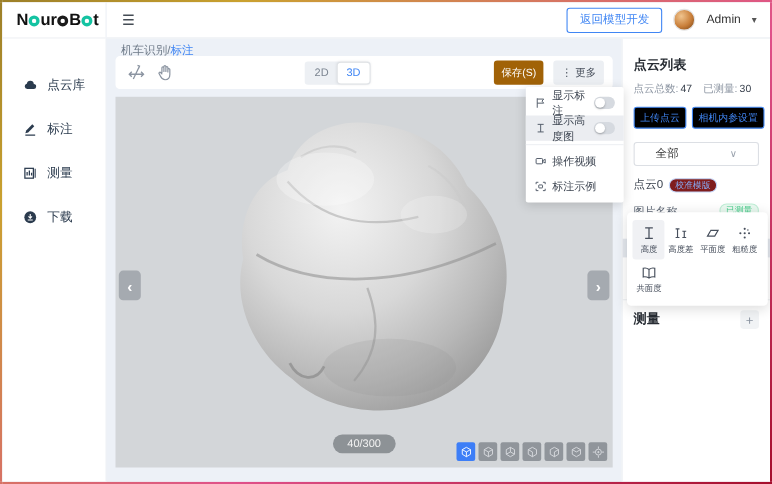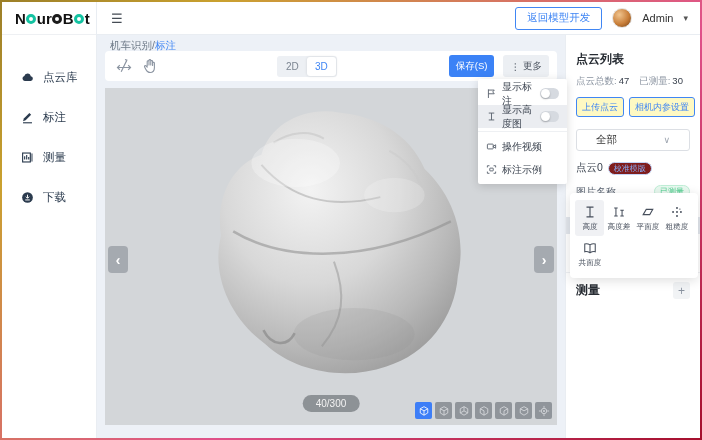--- a/index.html
+++ b/index.html
@@ -33,21 +33,21 @@
   .main { position:absolute; left:95px; top:33px; width:468px; height:403px; background:#edf1f7; }
   .breadcrumb { position:absolute; left:13px; top:4px; font-size:10.5px; }
   .crumb-parent, .crumb-sep { color:#6e7a88; }
   .crumb-current { color:#4086f4; }
   .toolbar { position:absolute; left:8px; top:16px; width:452px; height:30px; background:#fff; border-radius:4px; display:flex; align-items:center; padding:0 8px; }
   .tool-icon-btn { width:22px; height:22px; display:flex; align-items:center; justify-content:center; color:#8b94a1; cursor:pointer; margin-right:4px; }
   .tool-icon-btn svg { width:16px; height:16px; }
   .seg { display:flex; background:#edf0f4; border-radius:3px; padding:1px; margin:0 auto;text-align:right; }
   .seg-btn { width:29px; height:19px; display:flex; align-items:center; justify-content:center; font-size:10px; color:#7c8591; border-radius:3px; cursor:pointer; }
   .seg-btn.active { background:#fff; color:#4086f4; box-shadow:0 0 3px rgba(0,0,0,.12); }
-  .save-btn { height:22px; background:#3b82f6; color:#fff; border:none; border-radius:3px; font-size:9.5px; padding:0 7px; cursor:pointer; font-family:inherit; }
+  .save-btn { height:22px; background:#a16207; color:#fff; border:none; border-radius:3px; font-size:9.5px; padding:0 7px; cursor:pointer; font-family:inherit; }
   .more-btn { height:22px; background:#eceff3; color:#4a525e; border:none; border-radius:3px; font-size:9.5px; padding:0 7px; margin-left:9px; cursor:pointer; display:flex; align-items:center; gap:3px; font-family:inherit;}
   .canvas { position:absolute; left:8px; top:53px; width:452px; height:337px; background:#d3d6d9; overflow:hidden; }
   .tooth { position:absolute; left:98px; top:13px; }
   .nav-chevron { position:absolute; top:158px; width:20px; height:27px; background:rgba(150,155,161,.75); color:#fff; font-size:14px; font-weight:bold; display:flex; align-items:center; justify-content:center; cursor:pointer; }
   .nav-left { left:3px; border-radius:4px; }
   .nav-right { right:3px; border-radius:4px; }
   .page-pill { position:absolute; left:50%; transform:translateX(-50%); bottom:13px; background:rgba(72,77,83,.5); color:#f2f2f2; font-size:10px; padding:3px 13px; border-radius:10px; }
   .view-cubes { position:absolute; right:5px; bottom:6px; display:flex; gap:3px; }
   .cube-btn { width:17px; height:17px; border-radius:2px; background:#90959b; border:none; display:flex; align-items:center; justify-content:center; cursor:pointer; padding:0;}
   .cube-btn svg { width:12px; height:12px; stroke:#d9dce0; fill:none; stroke-width:1.1; }
@@ -63,21 +63,21 @@
   .toggle::after { content:""; position:absolute; left:1px; top:1px; width:9px; height:9px; border-radius:50%; background:#fff; box-shadow:0 1px 2px rgba(0,0,0,.25); }
   .menu-divider { border-top:1px solid #eef0f3; margin:3px 0; }
 
   
   .panel { position:absolute; left:563px; top:33px; width:135px; height:403px; background:#fff; border-left:1px solid #e9edf2; padding:10px 10px 0 10px; }
   .panel-title { font-size:12px; font-weight:bold; color:#272c33; margin-top:6px; }
   .stats { display:flex; gap:10px; margin-top:7px; font-size:9.5px; }
   .stat-label { color:#8a93a0; }
   .stat-value { color:#39414d; margin-left:2px; }
   .panel-btns { display:flex; gap:5px; margin-top:9px; }
-  .panel-btn { height:20px; border:1px solid #4086f4; color:#4086f4; background:#fef9c3; border-radius:3px; font-size:9px; padding:0 5px; cursor:pointer; white-space:nowrap; font-family:inherit;}
+  .panel-btn { height:20px; border:1px solid #4086f4; color:#4086f4; background:#000000; border-radius:3px; font-size:9px; padding:0 5px; cursor:pointer; white-space:nowrap; font-family:inherit;}
   .select { margin-top:12px; height:22px; border:1px solid #dcdfe4; border-radius:3px; display:flex; align-items:center; padding:0 19px; font-size:10.5px; color:#333; cursor:pointer; }
   .select-caret { margin-left:auto; color:#9aa2ad; font-size:9px; }
   .group-row { display:flex; align-items:center; gap:5px; margin-top:10px; font-size:10.5px; color:#39414d; }
   .badge { font-size:8px; line-height:11px; padding:0 5px; border-radius:8px; white-space:nowrap; }
   .badge-blue { background:#7f1d1d; border:1px solid #c3d5f8; color:#86a9f1; }
   .badge-green { background:#e9f9f0; border:1px solid #bfeed6; color:#49cd8b; }
   .badge-gray { background:#f4f5f7; border:1px solid #e3e6ea; color:#aab0ba; }
   .img-list { margin-top:8px; }
   .img-row { height:17px; display:flex; align-items:center; font-size:10px; color:#5a6472; cursor:pointer; }
   .img-row .img-name { flex:1; }

